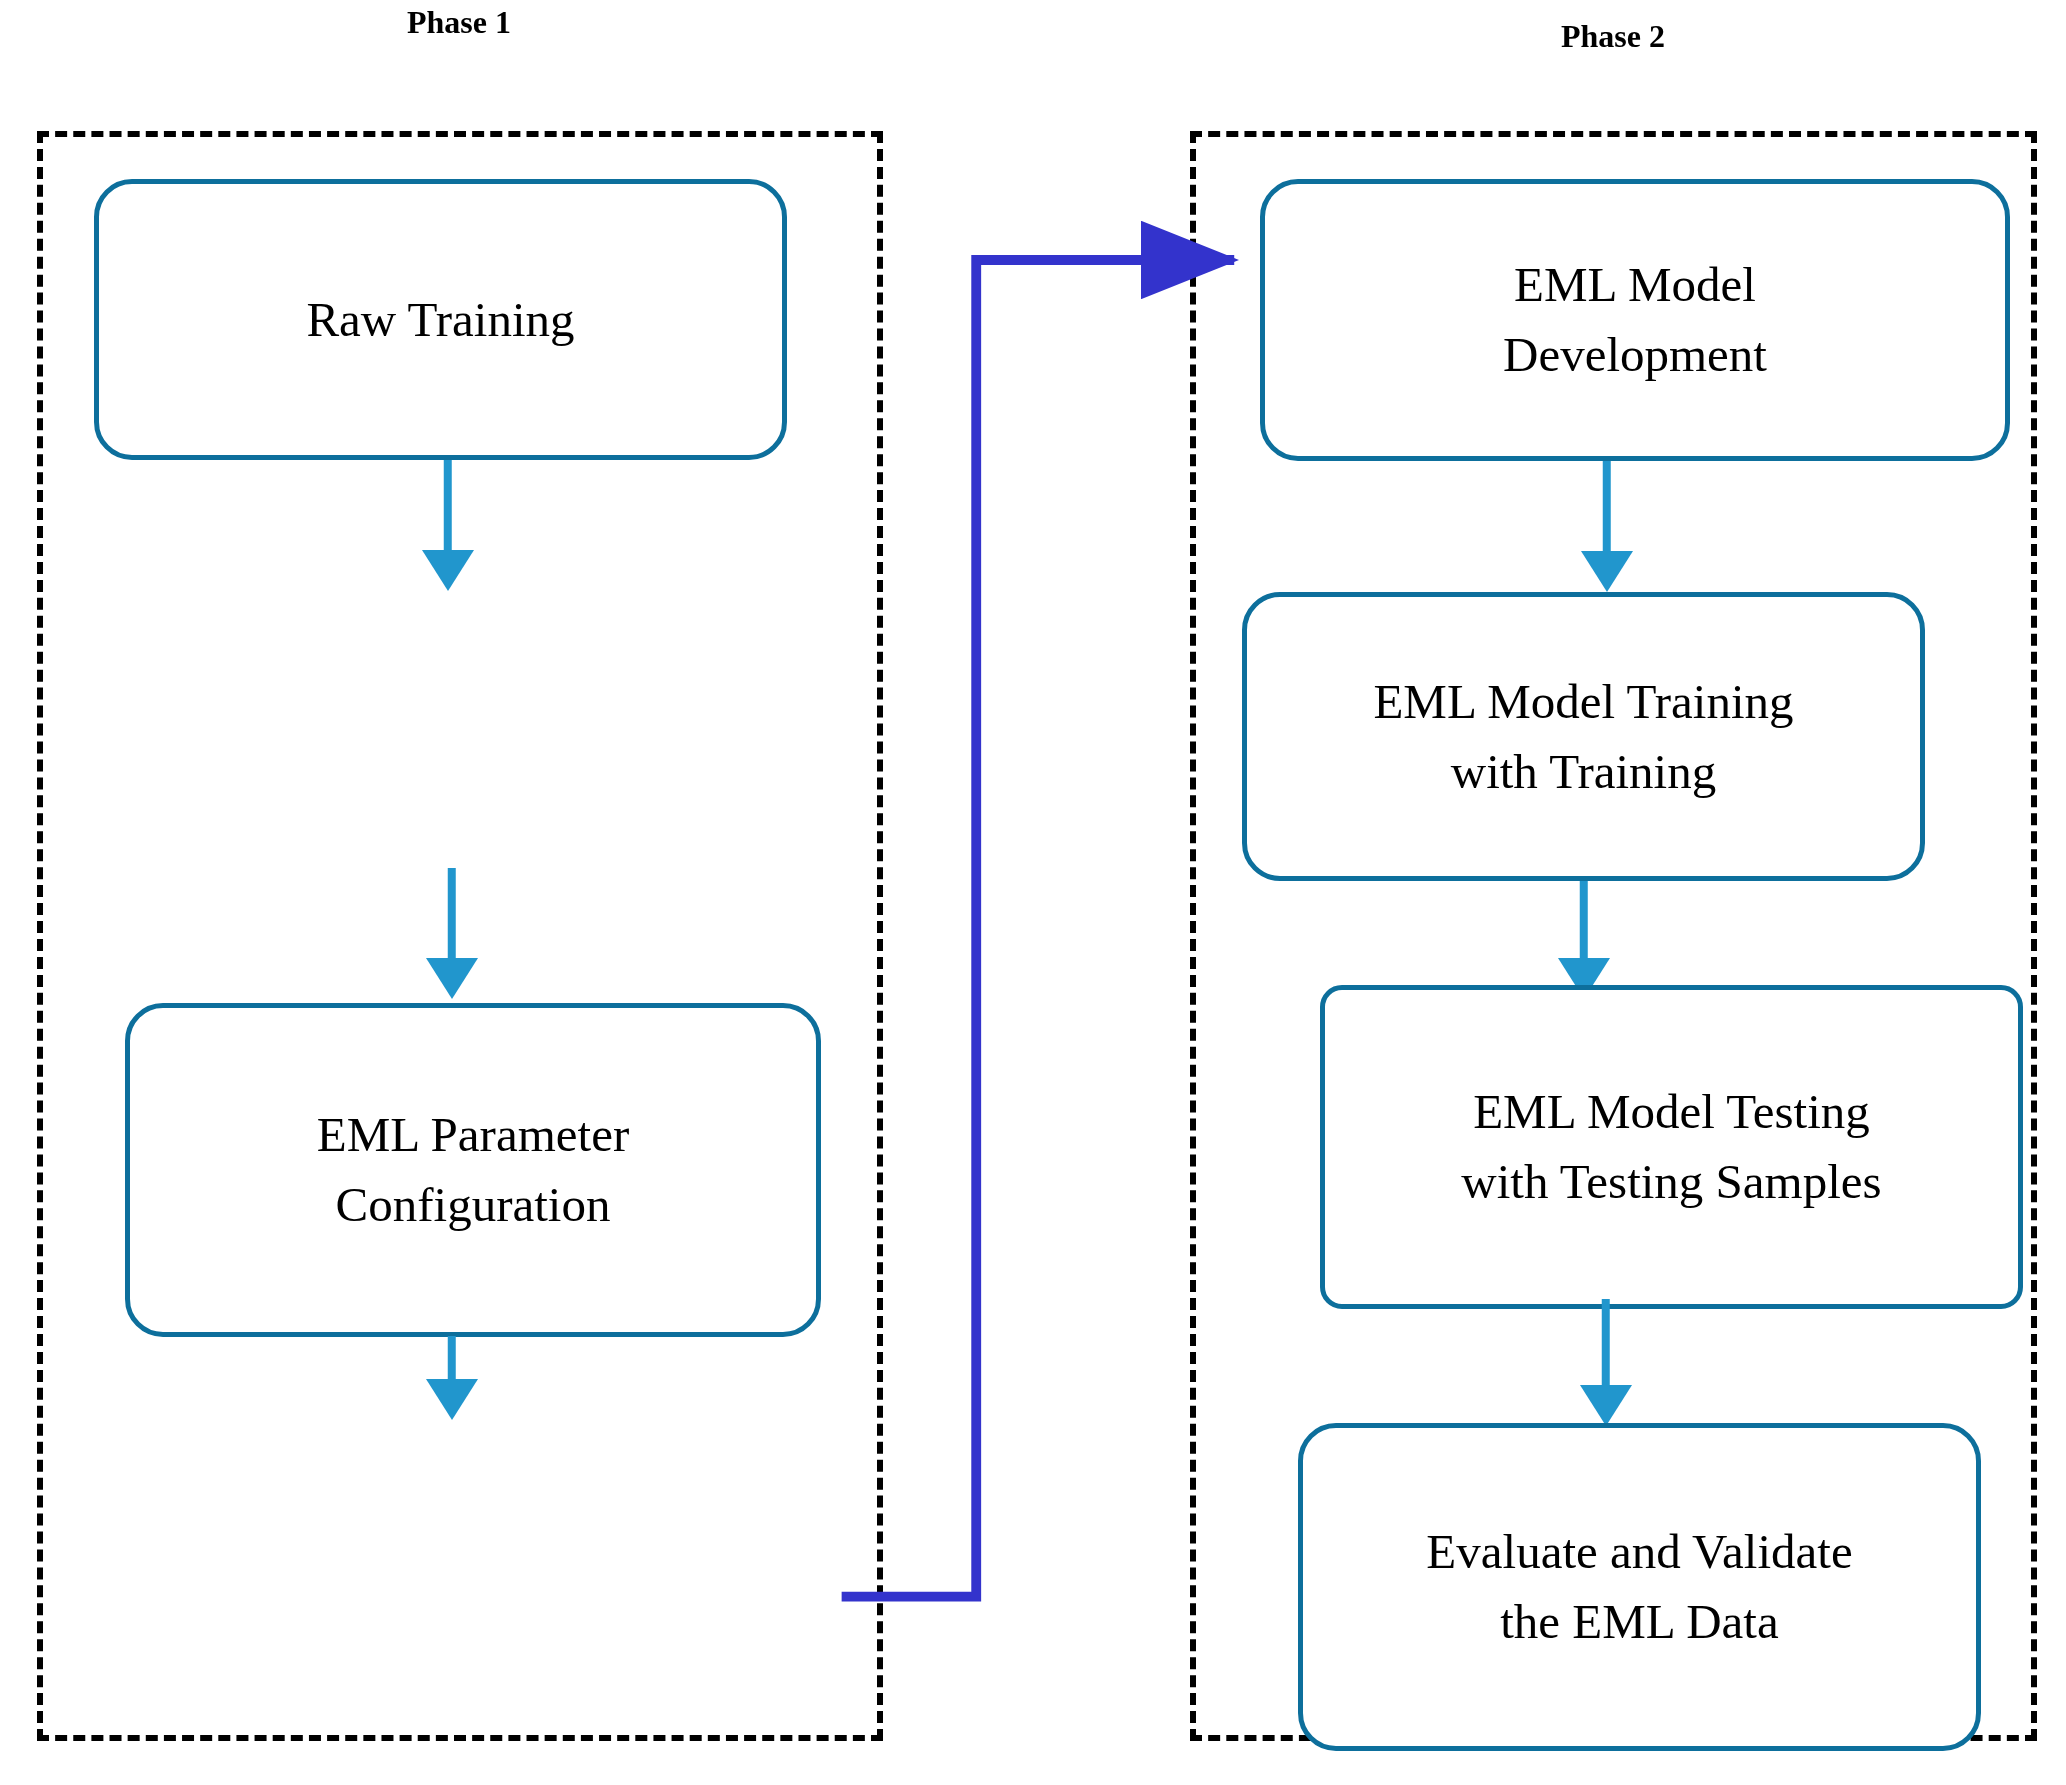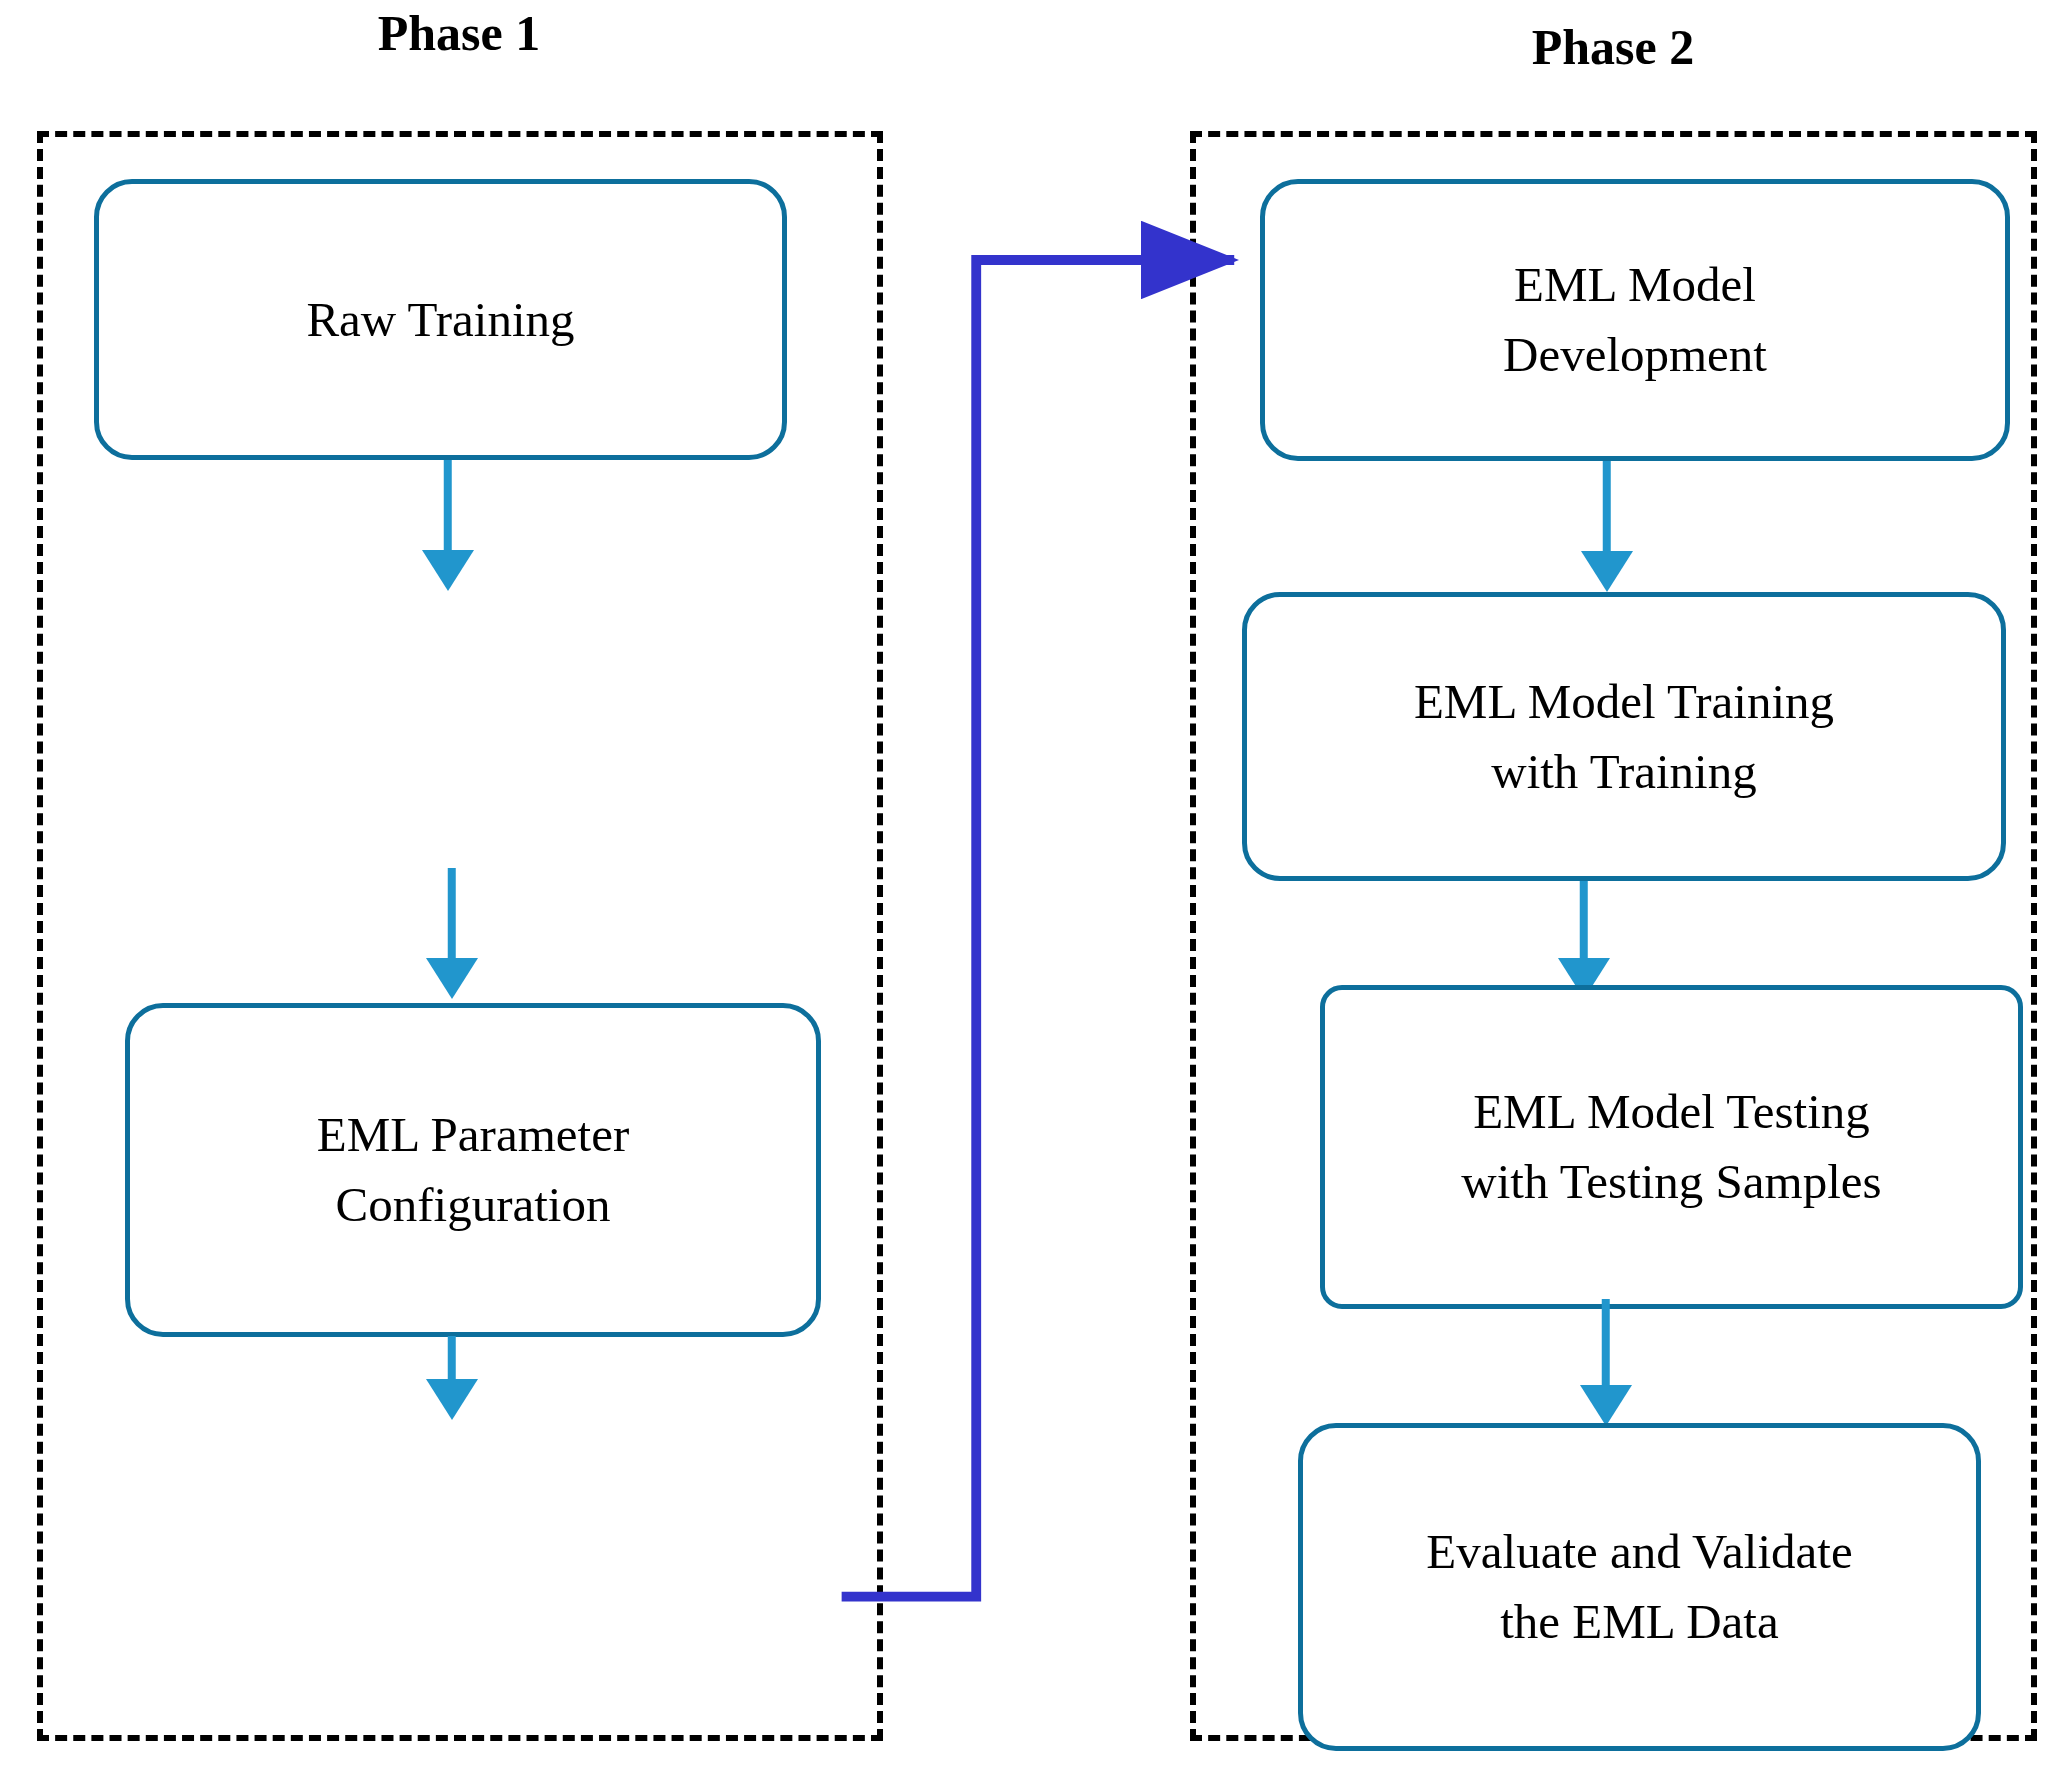--- a/index.html
+++ b/index.html
@@ -15,21 +15,21 @@
     position: relative;
     width: 2066px;
     height: 1785px;
     background: #ffffff;
     overflow: hidden;
   }
   .phase-title {
     position: absolute;
     font-family: "Liberation Serif", "DejaVu Serif", serif;
     font-weight: bold;
-    font-size: 50px;
+    font-size: 32px;
     color: #000000;
     text-align: center;
     white-space: nowrap;
     letter-spacing: 0px;
   }
   .phase-container {
     position: absolute;
     border: 6.6px dashed #000000;
     box-sizing: border-box;
     background: transparent;
@@ -124,21 +124,21 @@
   <div class="proc-box" style="left:1260px; top:179px; width:750px; height:282px;">
     <span class="proc-label">EML Model
 Development</span>
   </div>
 
   <div class="arrow-v" style="left:1580px; top:461px; width:53px; height:131px;">
     <div class="shaft" style="height:92px;"></div>
     <div class="head"></div>
   </div>
 
-  <div class="proc-box" style="left:1242px; top:592px; width:764px; height:289px;">
+  <div class="proc-box" style="left:1242px; top:592px; width:683px; height:289px;">
     <span class="proc-label">EML Model Training
 with Training</span>
   </div>
 
   <div class="arrow-v" style="left:1557px; top:881px; width:53px; height:118px;">
     <div class="shaft" style="height:79px;"></div>
     <div class="head"></div>
   </div>
 
   <div class="proc-box" style="left:1320px; top:985px; width:703px; height:324px;border-radius:22px;">

